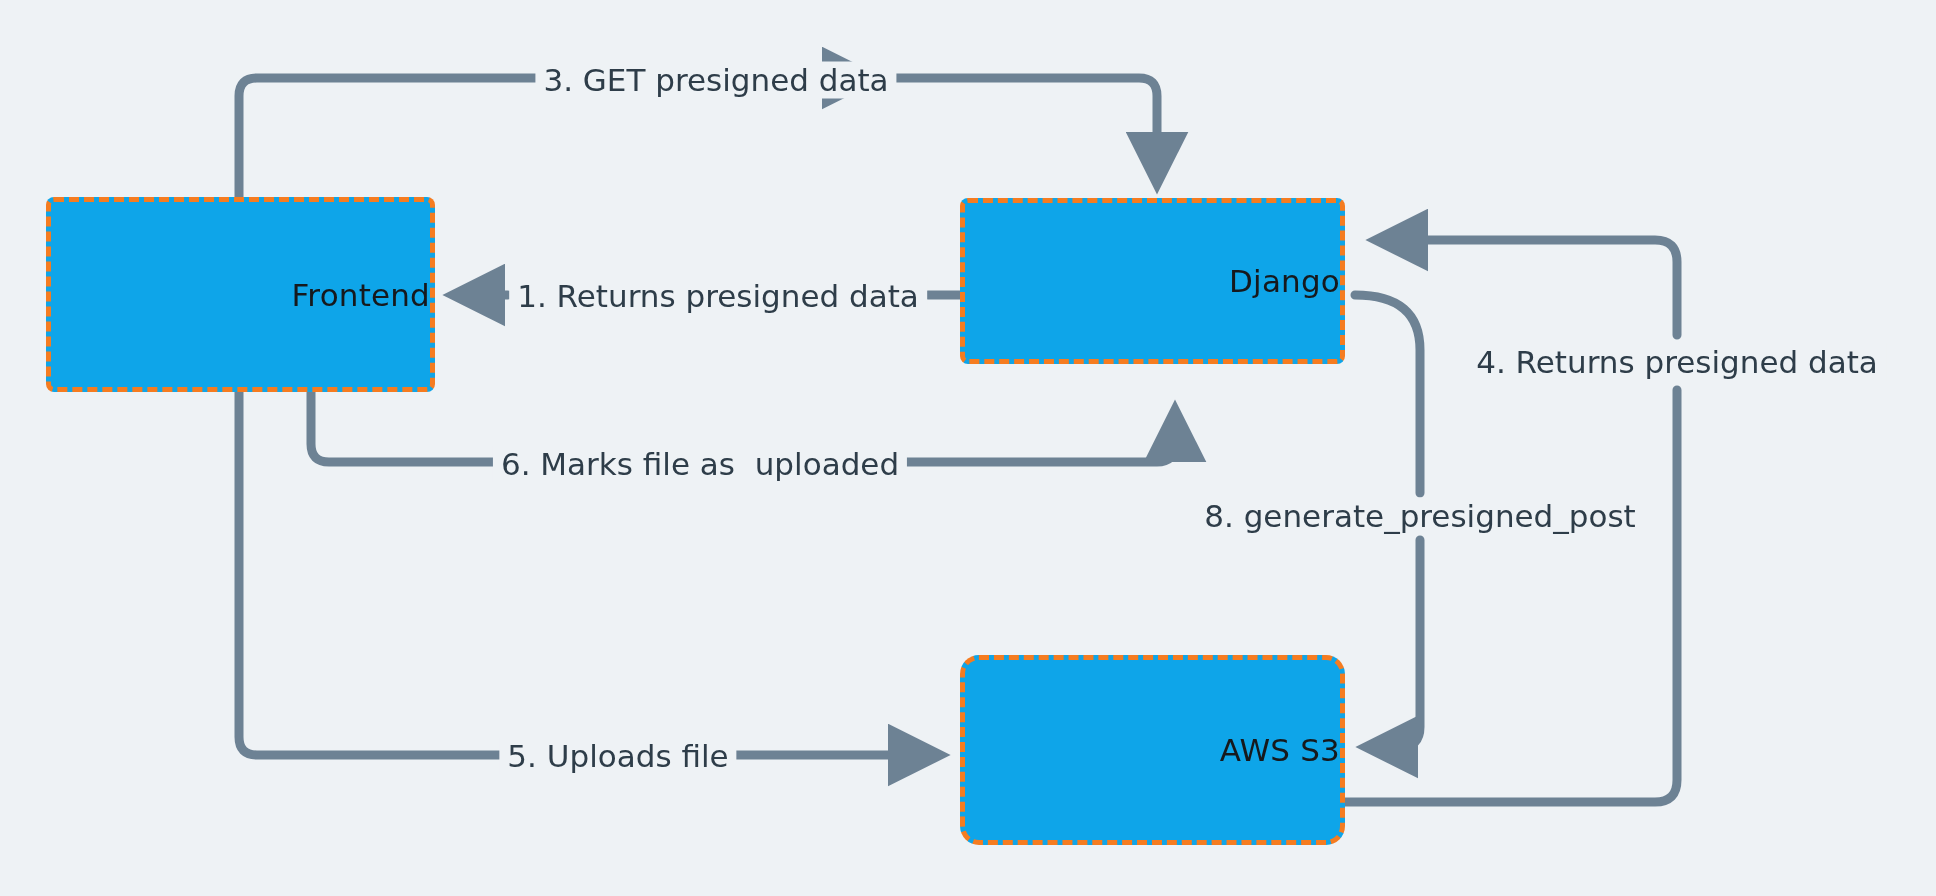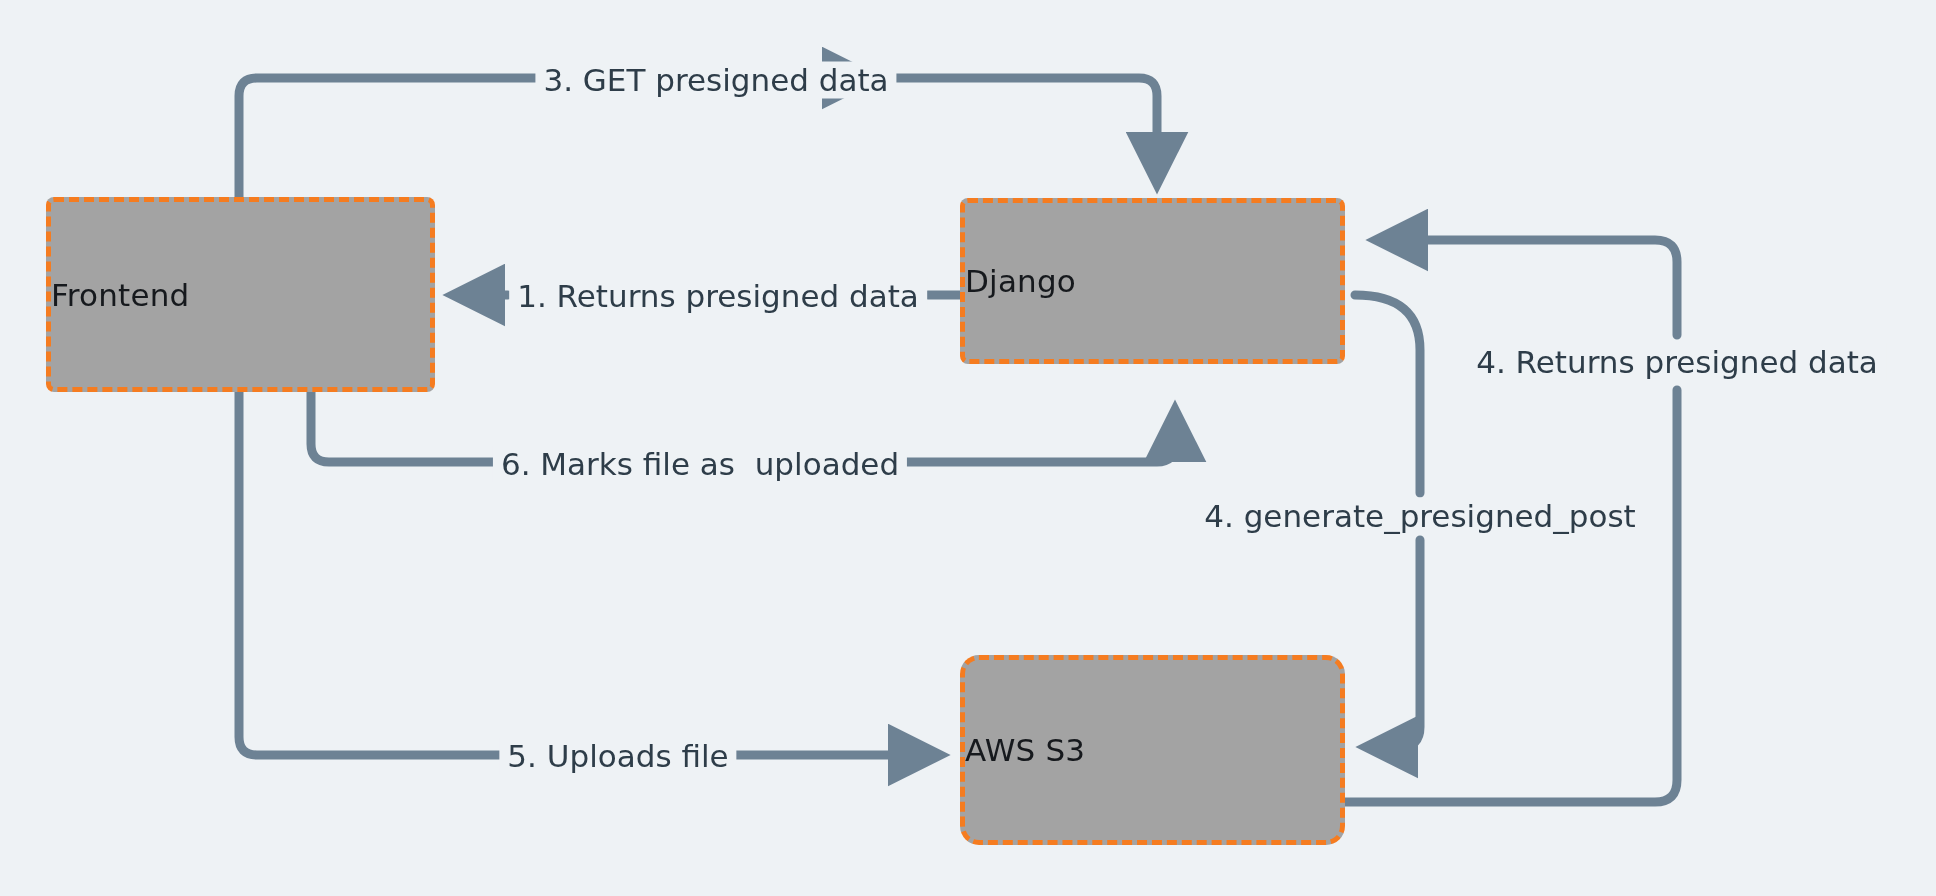--- a/index.html
+++ b/index.html
@@ -22,26 +22,26 @@
   }
   #edges {
     position: absolute;
     inset: 0;
     width: 1936px;
     height: 896px;
   }
   .node {
     position: absolute;
     box-sizing: border-box;
-    background: #a3a3a3;
+    background: #0ea5e9;
     border: 5px dashed #f57c20;
     border-radius: 8px;
     display: flex;
     align-items: center;
-    justify-content: flex-start;
+    justify-content: flex-end;
   }
   .node-label {
     font-size: 31px;
     color: #16191d;
     letter-spacing: 0.2px;
     white-space: pre;
   }
   .edge-label {
     position: absolute;
     font-size: 31px;
@@ -95,21 +95,21 @@
   <div class="node" id="node-django" style="left:960px; top:198px; width:385px; height:166px;">
     <span class="node-label">Django</span>
   </div>
 
   <div class="node" id="node-aws-s3" style="left:960px; top:655px; width:385px; height:190px;border-radius:19px;">
     <span class="node-label">AWS S3</span>
   </div>
 
   <div class="edge-label" style="left:716px; top:80px;">3. GET presigned data</div>
 
-  <div class="edge-label" style="left:1420px; top:516px;">4. generate_presigned_post</div>
+  <div class="edge-label" style="left:1420px; top:516px;">8. generate_presigned_post</div>
 
   <div class="edge-label" style="left:1677px; top:362px;">4. Returns presigned data</div>
 
   <div class="edge-label" style="left:718px; top:296px;">1. Returns presigned data</div>
 
   <div class="edge-label" style="left:618px; top:756px;">5. Uploads file</div>
 
   <div class="edge-label" style="left:700px; top:464px;">6. Marks file as  uploaded</div>
 
 </div>

